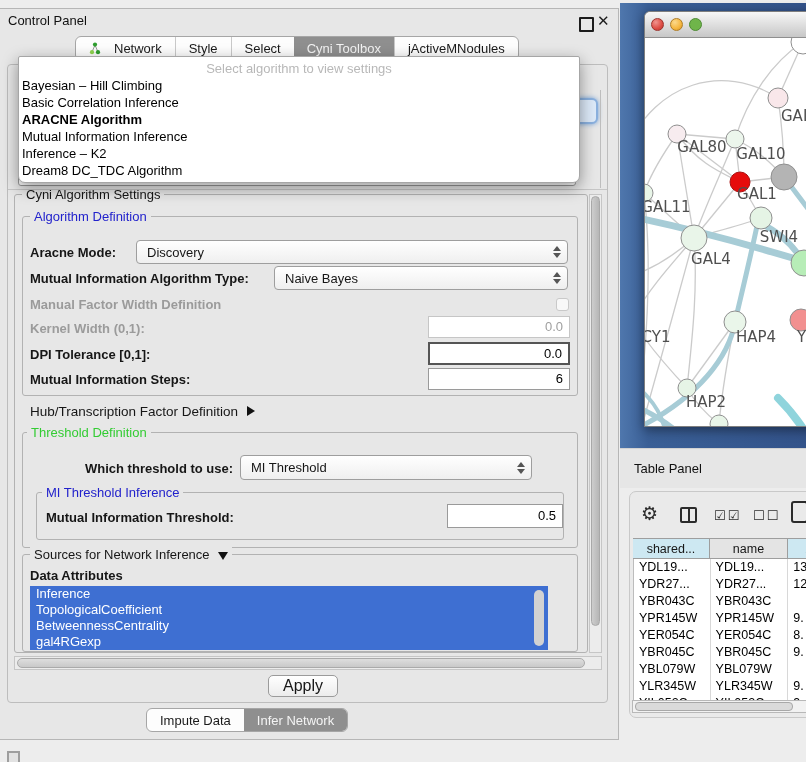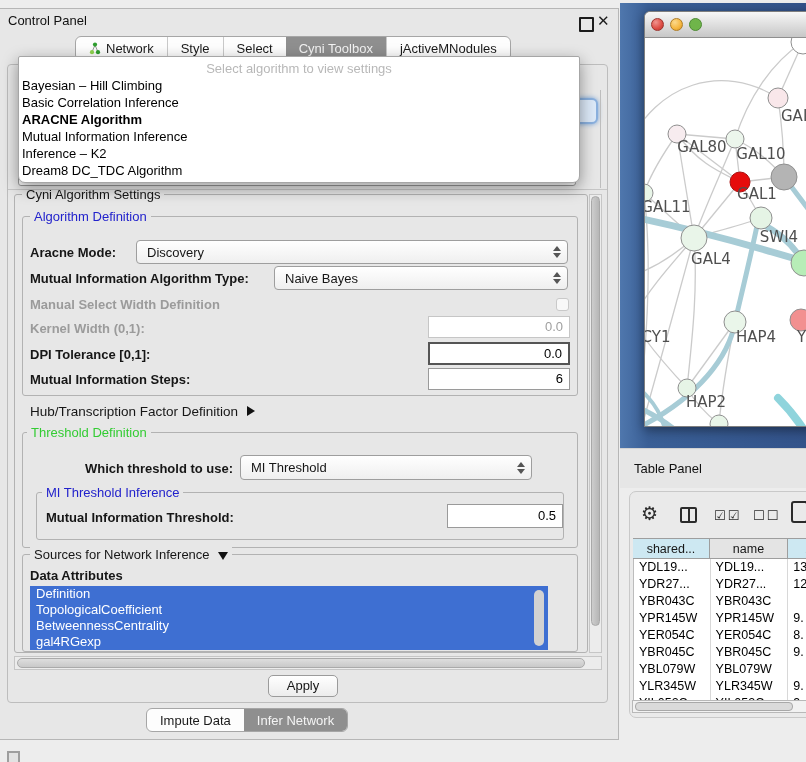--- a/index.html
+++ b/index.html
@@ -12,21 +12,21 @@
     border:1px solid #b6b6b6;border-left:none;box-sizing:border-box;}
   #ctl-title{left:8px;top:13px;font-size:13px;color:#111;}
   #float-btn{left:579px;top:17px;width:11px;height:11px;border:2px solid #1c1c1c;border-radius:1px;}
   #close-btn{left:597px;top:12px;font-size:15px;font-weight:bold;color:#1c1c1c;}
 
   
   #top-tabs{left:75px;top:36px;height:23px;display:flex;background:#fdfdfd;
     border:1px solid #a6a6a6;border-radius:6px;overflow:hidden;z-index:10;}
   .tab{display:flex;align-items:center;padding:0 13px;font-size:13px;color:#1a1a1a;
     border-left:1px solid #c9c9c9;white-space:nowrap;}
-  .tab:first-child{border-left:none;}
+  .tab:first-child{border-left:none;gap:8px;}
   .tab.sel{background:#8f8f8f;color:#f4f4f4;border-left:none;}
   .tabicon{margin-right:5px;display:inline-flex;}
 
   
   #dd-popup{left:18px;top:56px;width:560px;background:#ffffff;border:1px solid #a6a6a6;
     border-radius:2px 2px 7px 7px;box-shadow:0 5px 16px rgba(0,0,0,.4);z-index:60;padding-bottom:3px;}
   #dd-prompt{text-align:center;color:#b8b8b8;font-size:13px;line-height:17px;padding-top:3px;}
   .dd-item{font-size:13px;line-height:17px;padding-left:3px;color:#000;}
   .dd-item.sel{font-weight:bold;}
 
@@ -73,21 +73,21 @@
   .attr-item{color:#fff;font-size:13px;line-height:16px;padding-left:6px;background:#3e6fd2;}
   #attr-scroll{left:534px;top:590px;width:10px;height:56px;background:#d2d2d2;border-radius:5px;z-index:3;}
 
   
   #v-scroll{left:589px;top:194px;width:13px;height:459px;background:#ececec;border:1px solid #c6c6c6;box-sizing:border-box;}
   #v-thumb{left:591px;top:196px;width:9px;height:430px;background:linear-gradient(90deg,#cdcdcd,#b6b6b6);border-radius:5px;border:1px solid #a8a8a8;box-sizing:border-box;}
   #h-scroll{left:14px;top:656px;width:588px;height:14px;background:#ececec;border:1px solid #c6c6c6;box-sizing:border-box;}
   #h-thumb{left:17px;top:658px;width:568px;height:10px;background:linear-gradient(#dedede,#c9c9c9);border-radius:5px;border:1px solid #aaa;box-sizing:border-box;}
 
   #apply-btn{left:268px;top:675px;width:70px;height:22px;background:linear-gradient(#ffffff,#ececec);
-    border:1px solid #9b9b9b;border-radius:5px;text-align:center;line-height:20px;font-size:13px;box-sizing:border-box;}
+    border:1px solid #9b9b9b;border-radius:5px;text-align:center;line-height:20px;font-size:16px;box-sizing:border-box;}
 
   #bottom-tabs{left:146px;top:708px;height:22px;display:flex;background:#fdfdfd;
     border:1px solid #a6a6a6;border-radius:6px;overflow:hidden;}
   #grip{left:7px;top:751px;width:13px;height:13px;border:2px solid #9e9e9e;background:#e2e2e2;box-sizing:border-box;}
 
   
   #desktop{left:620px;top:3px;width:186px;height:445px;
     background:linear-gradient(90deg,#4f77ad 0px,#3a5f96 28px,#33538a 100%);}
   #net-window{left:644px;top:11px;width:202px;height:416px;border:1px solid #7f7f7f;
     border-radius:6px 6px 0 0;box-shadow:0 3px 12px rgba(0,0,0,.45);background:#fff;box-sizing:border-box;}
@@ -193,21 +193,21 @@
 
   <div class="lbl" style="left:30px;top:271px;">Mutual Information Algorithm Type:</div>
   <div class="combo" style="left:274px;top:266px;width:294px;height:24px;">
     <span>Naive Bayes</span>
     <span class="spinner">
         <span class="sp-up"></span>
         <span class="sp-dn"></span>
       </span>
   </div>
 
-  <div class="lbl lbl-dis" style="left:30px;top:297px;">Manual Select Width Definition</div>
+  <div class="lbl lbl-dis" style="left:30px;top:297px;">Manual Factor Width Definition</div>
   <div class="checkbox" style="left:556px;top:298px;"></div>
 
   <div class="lbl lbl-dis" style="left:30px;top:321px;">Kernel Width (0,1):</div>
   <div class="field f-dis" style="left:428px;top:316px;width:142px;height:22px;">0.0</div>
 
   <div class="lbl" style="left:30px;top:347px;">DPI Tolerance [0,1]:</div>
   <div class="field f-dark" style="left:428px;top:342px;width:142px;height:23px;">0.0</div>
 
   <div class="lbl" style="left:30px;top:372px;">Mutual Information Steps:</div>
   <div class="field f-norm" style="left:428px;top:368px;width:142px;height:22px;">6</div>
@@ -232,21 +232,21 @@
   <div class="legend legend-blue" style="left:42px;top:485px;">MI Threshold Inference</div>
   <div class="lbl" style="left:46px;top:510px;">Mutual Information Threshold:</div>
   <div class="field f-norm" style="left:447px;top:504px;width:116px;height:24px;line-height:22px;">0.5</div>
 
   <div class="abs group" style="left:22px;top:554px;width:556px;height:98px;"></div>
   <div class="legend" style="left:30px;top:547px;">
     <span>Sources for Network Inference</span><span class="tri-down"></span>
   </div>
   <div class="lbl" style="left:30px;top:568px;">Data Attributes</div>
   <div class="abs" id="attr-list">
-      <div class="attr-item">Definition</div>
+      <div class="attr-item">Inference</div>
       <div class="attr-item">TopologicalCoefficient</div>
       <div class="attr-item">BetweennessCentrality</div>
       <div class="attr-item">gal4RGexp</div>
     </div>
   <div class="abs" id="attr-scroll"></div>
 
   <div class="abs" id="v-scroll"></div>
   <div class="abs" id="v-thumb"></div>
   <div class="abs" id="h-scroll"></div>
   <div class="abs" id="h-thumb"></div>

